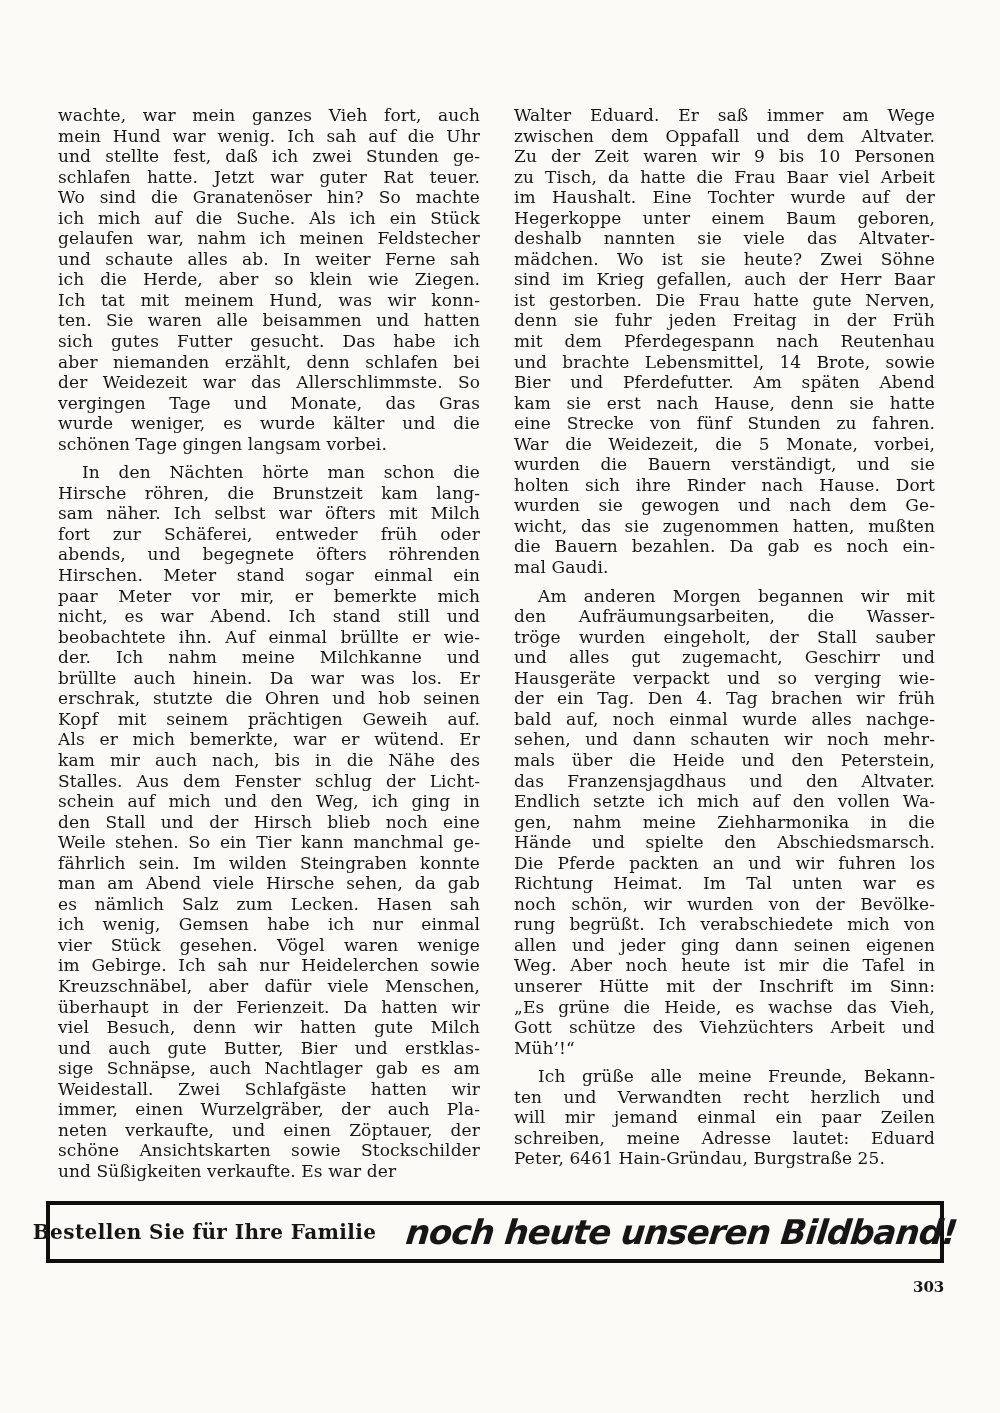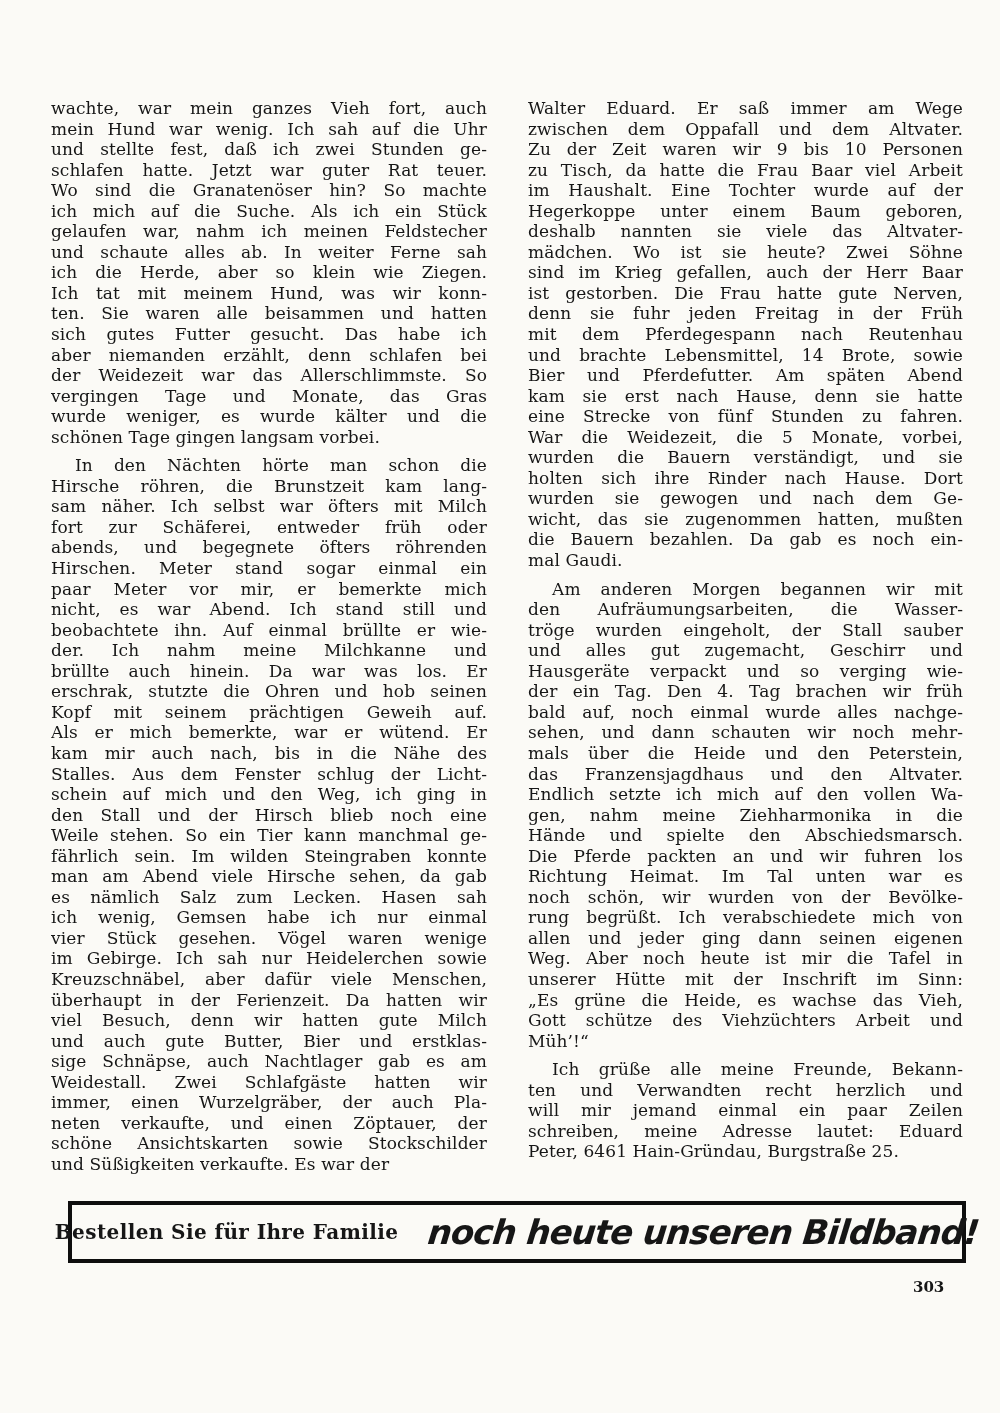--- a/index.html
+++ b/index.html
@@ -18,42 +18,42 @@
     background:var(--paper);
     color:var(--ink);
     overflow:hidden;
   }
   .text-column{
     position:absolute;
     top:97px;
     width:438px;
   }
   .col-left{left:50px;}
-  .col-right{left:527px;width:437px;}
-  .paragraph{margin:1px;}
+  .col-right{left:506px;width:437px;}
+  .paragraph{margin:8px;}
   .paragraph + .paragraph{margin-top:8px;}
   .line{
     font-size:17px;
     line-height:20.55px;
     height:20.55px;
     text-align:justify;
     text-align-last:justify;
     white-space:normal;
     letter-spacing:0.1px;
     overflow:hidden;
   }
   .line.last{
     text-align-last:left;
   }
   .line.indent{
     text-indent:24px;
   }
   .order-banner{
     position:absolute;
-    left:68px;top:1201px;
+    left:46px;top:1201px;
     width:898px;height:62px;
     box-sizing:border-box;
     border:4px solid #0e0e0e;
     background:var(--paper);
     display:flex;
     align-items:center;
     justify-content:center;
     gap:30px;
   }
   .banner-label{

